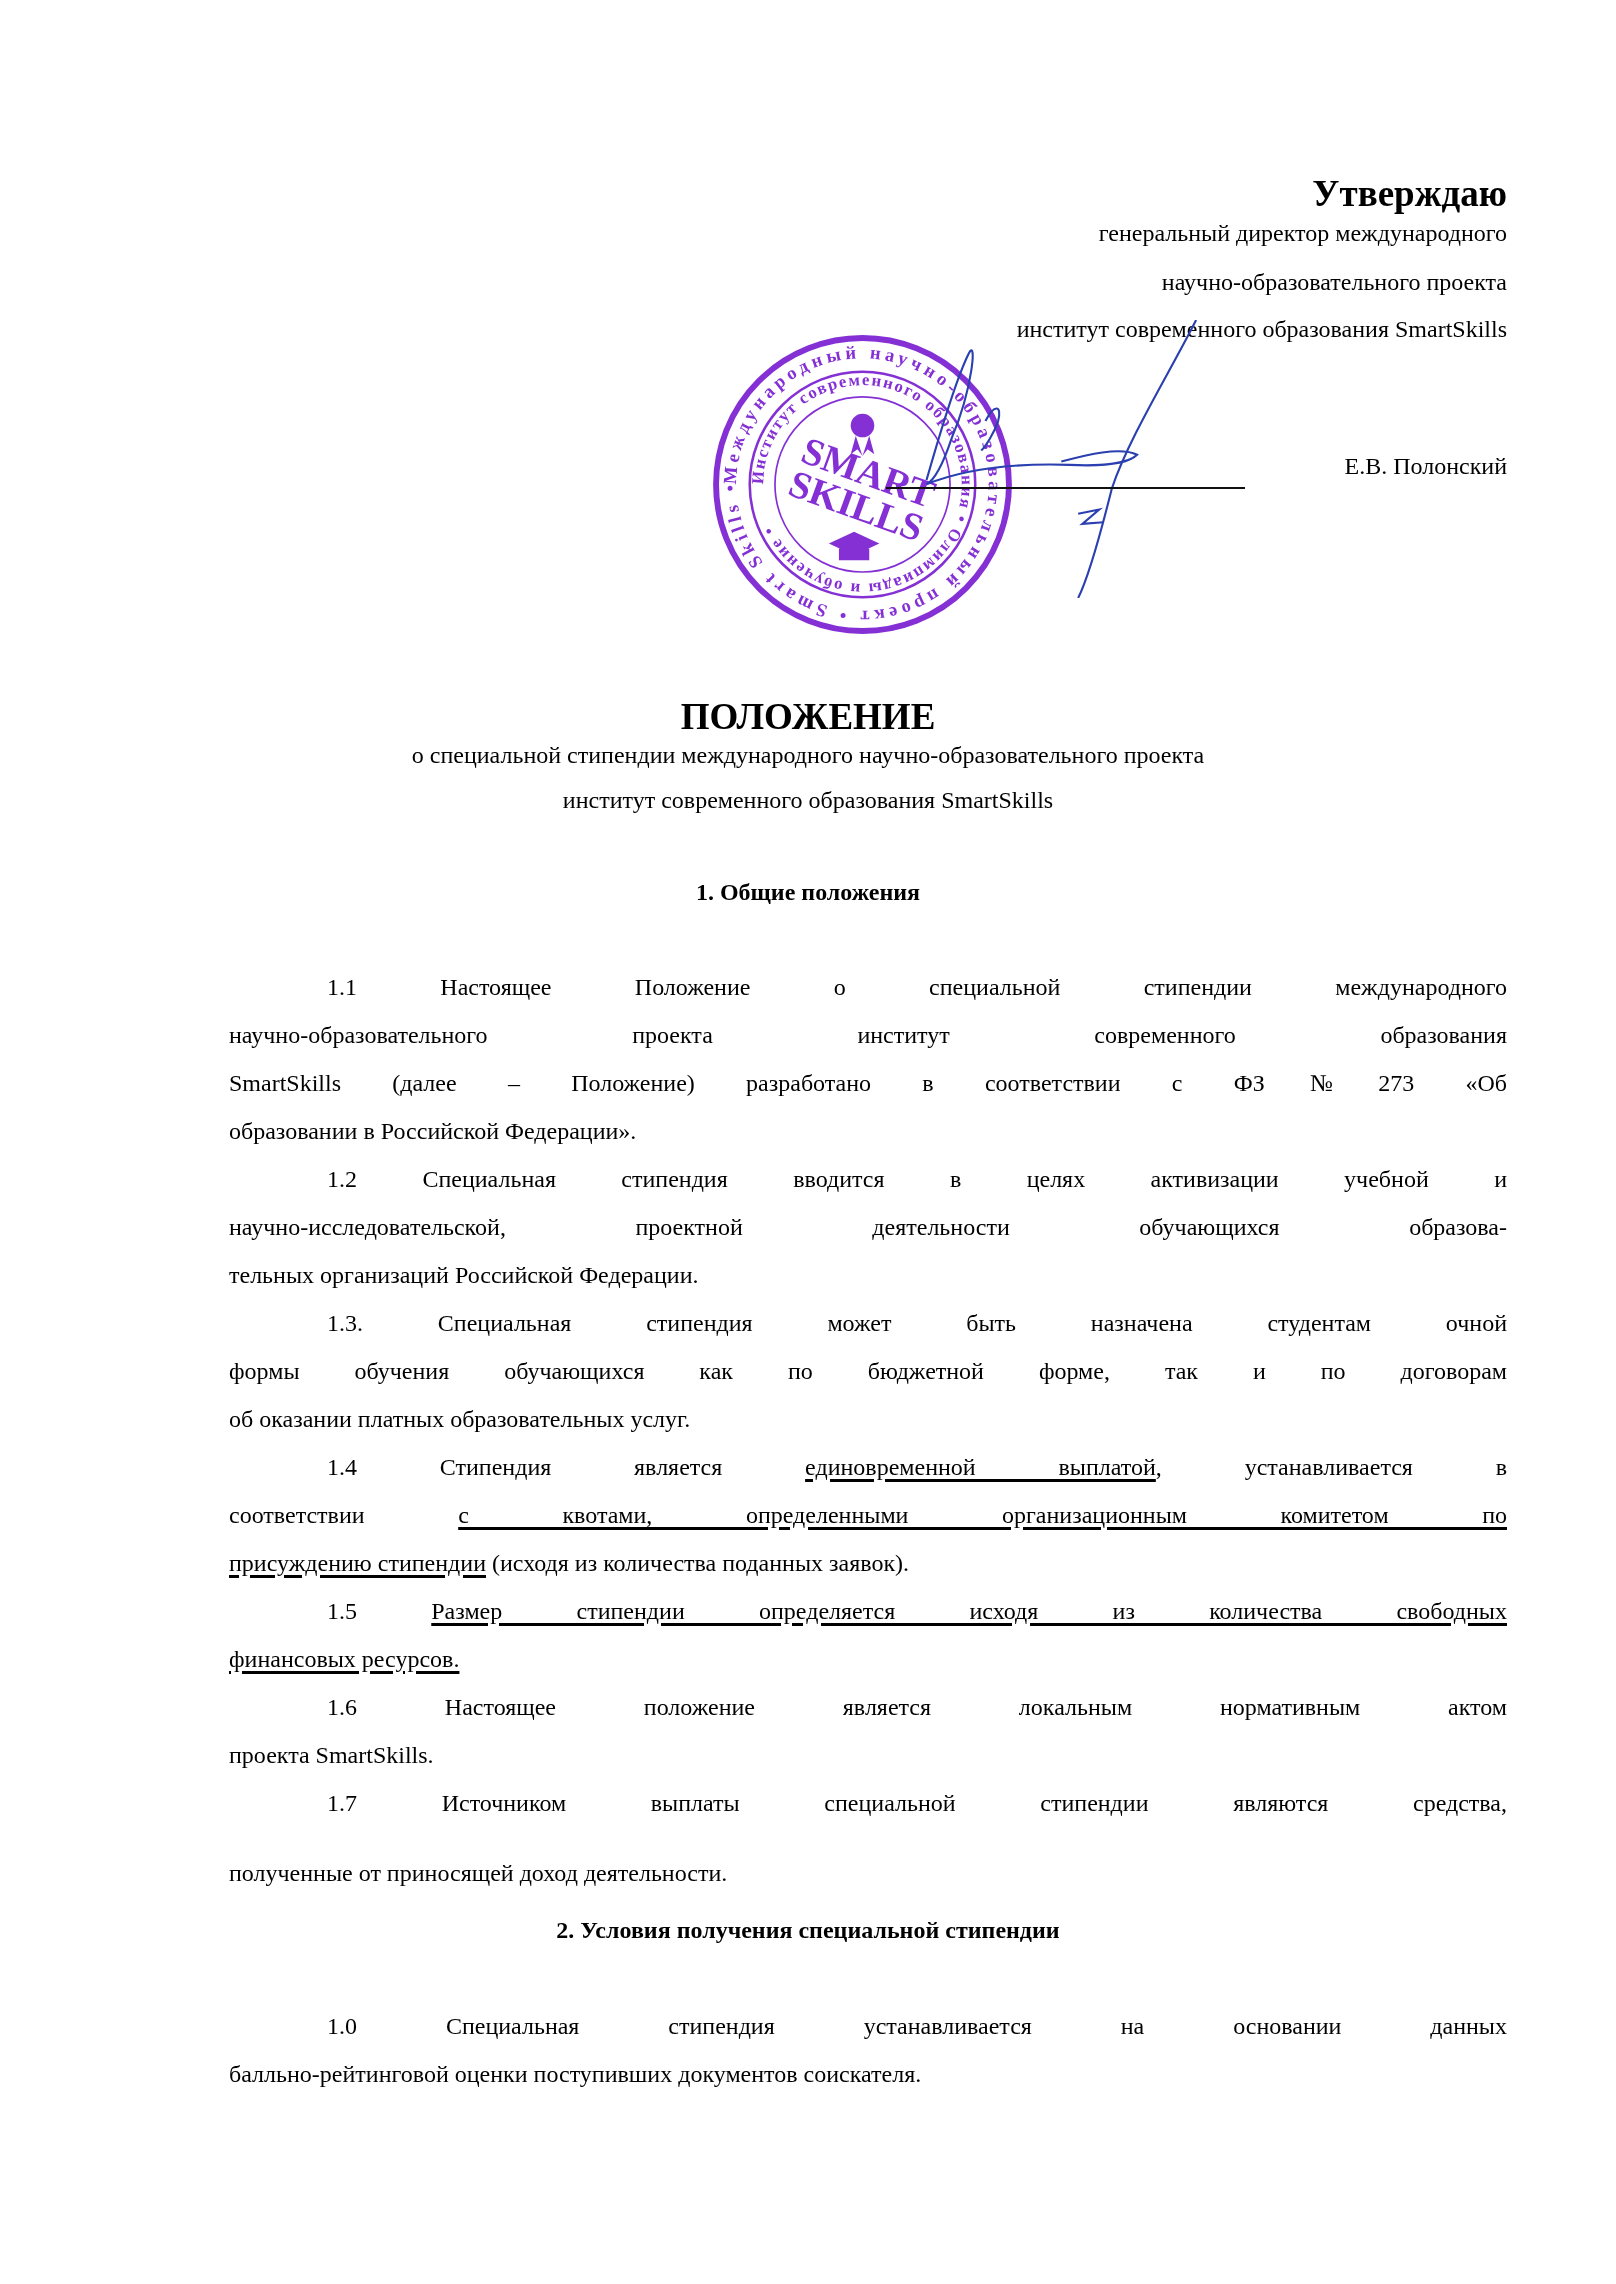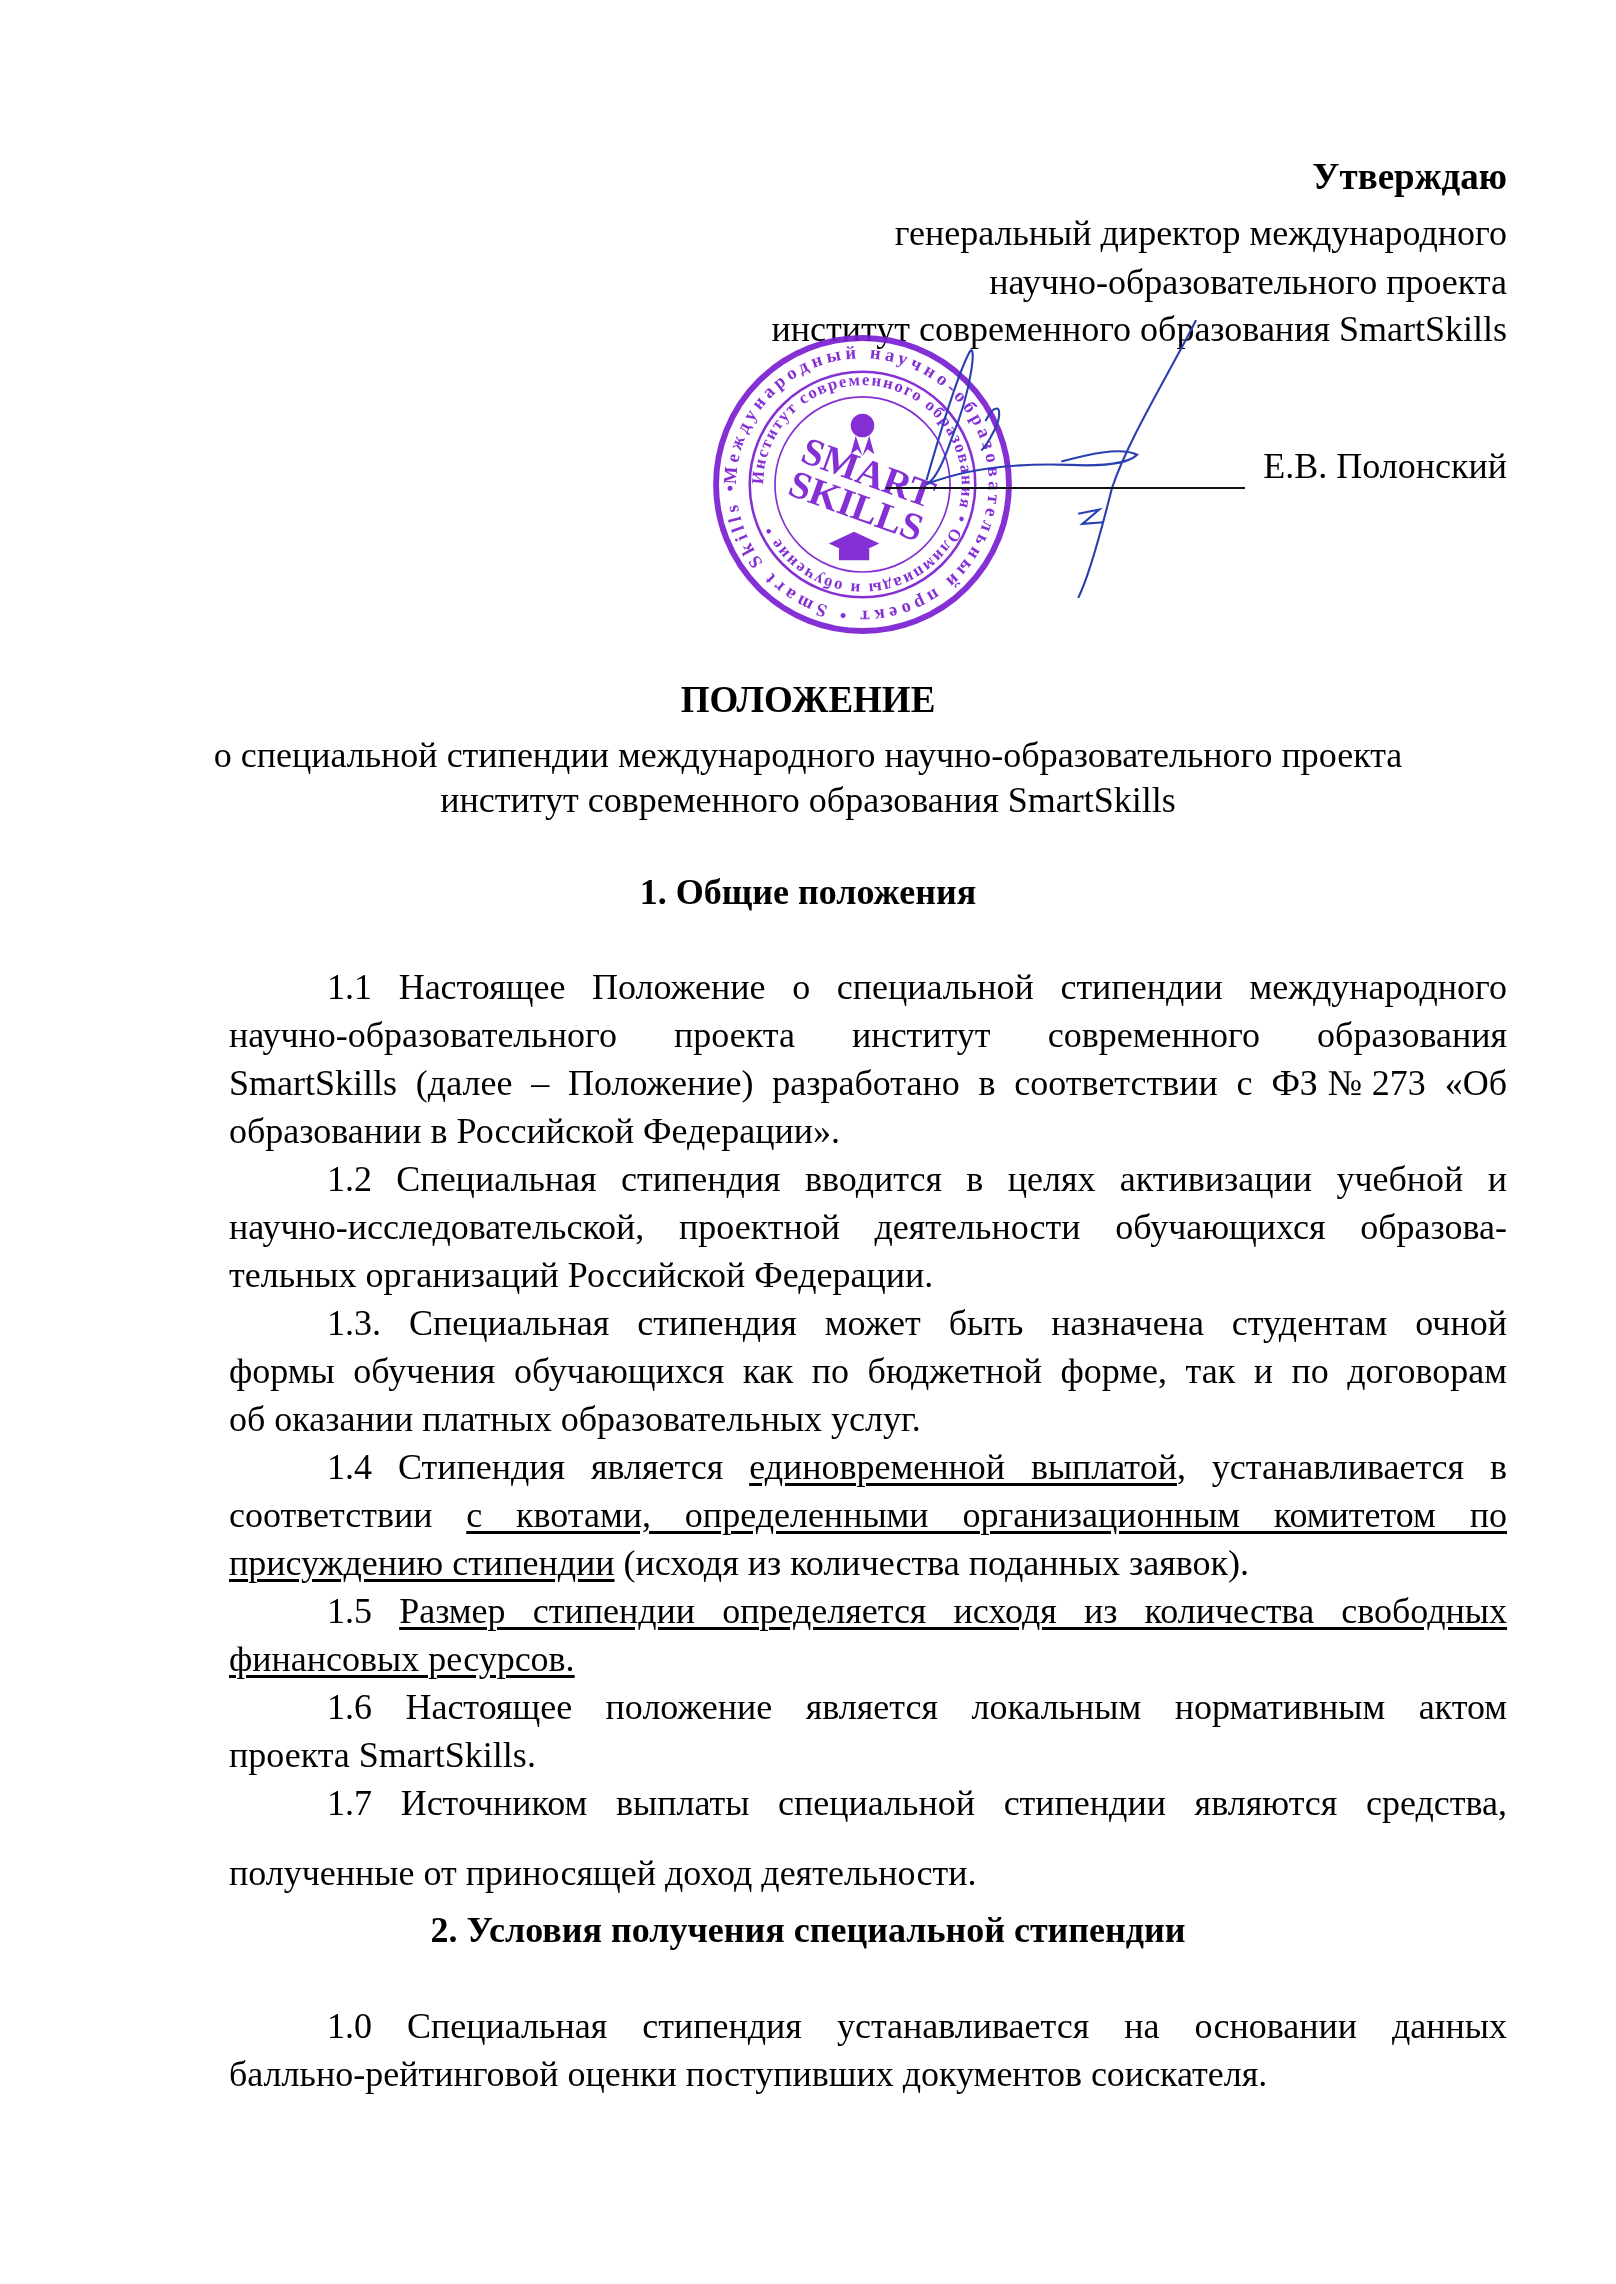--- a/index.html
+++ b/index.html
@@ -1,25 +1,25 @@
 <!DOCTYPE html>
 <html style="font-size:13.5px"><head>
 <meta charset="utf-8">
 <style>
   html, body { margin:0; padding:0; background:#ffffff; }
   body { width:1616px; height:2284px; position:relative; overflow:hidden;
          font-family:"Liberation Serif","DejaVu Serif",serif; color:#000; }
-  .line { position:absolute; white-space:nowrap; font-size:36px; line-height:40px; }
+  .line { position:absolute; white-space:nowrap; font-size:24px; line-height:40px; }
   .r { right:109px; text-align:right; }
   .c { left:0; width:1616px; text-align:center; }
   .j { left:229px; width:1278px; text-align:justify; text-align-last:justify; }
   .ji { left:327px; width:1180px; text-align:justify; text-align-last:justify; }
   .l { left:229px; }
   .b { font-weight:bold; }
-  .title { font-size:37px; }
+  .title { font-size:37px;margin-top:17px; }
   u { text-decoration:underline; text-decoration-thickness:2.5px; text-underline-offset:4.2px; }
   .sigline { position:absolute; left:886px; top:487px; width:359px; height:1.7px; background:#111; }
   .stamp { position:absolute; left:711px; top:333px; width:303px; height:303px; opacity:.92; }
   .signature { position:absolute; left:918px; top:320px; width:354px; height:278px; }
 </style>
 </head>
 <body>
 
 <div class="line r b title" style="top:157px;">Утверждаю</div>
 <div class="line r" style="top:213px;">генеральный директор международного</div>

